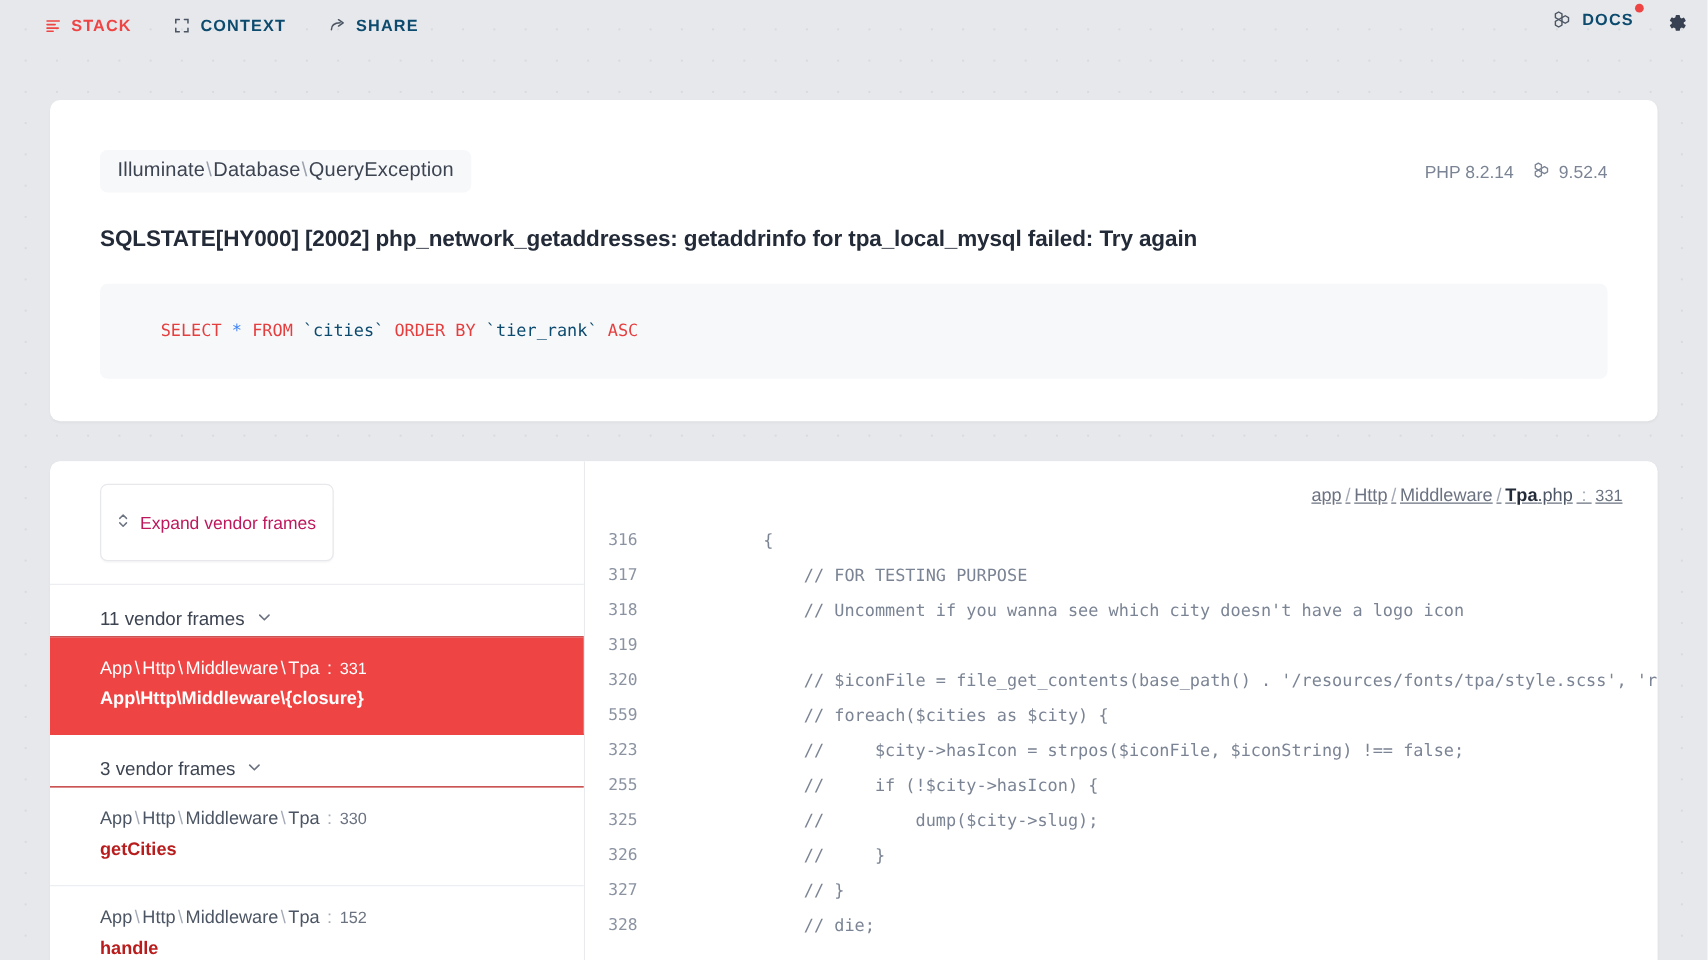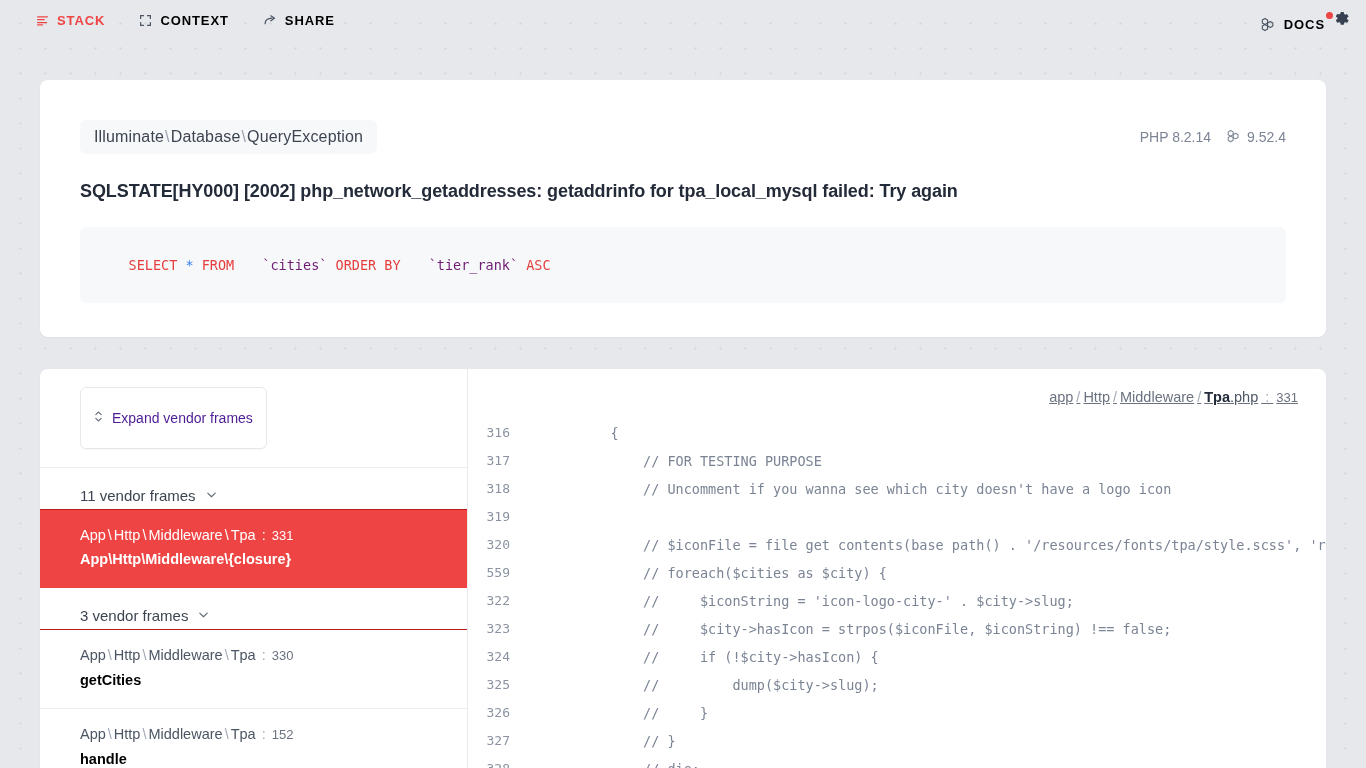--- a/index.html
+++ b/index.html
@@ -26,27 +26,27 @@
     height: 40px;
     display: flex;
     align-items: center;
     padding: 0 14px 0 36px;
     font-size: 13px;
     letter-spacing: 0.08em;
     position: relative;
     z-index: 5;
   }
   .topbar-left { display: flex; align-items: center; gap: 34px; }
-  .topbar-right { margin-left: auto; display: flex; align-items: flex-end; }
+  .topbar-right { margin-left: auto; display: flex; align-items: flex-start; gap: 18px; }
 
   .nav-item {
     display: flex;
     align-items: center;
     gap: 8px;
-    color: #000000;
+    color: #0c4a6e;
     font-weight: 600;
     font-size: 13px;
     cursor: pointer;
     text-decoration: none;
     letter-spacing: 0.07em;
   }
   .nav-item.active { color: #ef4444; }
   .nav-item svg { display: block; }
 
   .docs-wrap { position: relative; display: flex; align-items: center; gap: 8px; padding-right: 6px;}
@@ -118,21 +118,21 @@
     border-radius: 6px;
     padding: 14px 16px;
     font-family: "DejaVu Sans Mono", monospace;
     font-size: 13.5px;
     color: #3d4451;
     white-space: pre;
     overflow: hidden;
   }
   .sql-kw   { color: #e53e3e; }
   .sql-star { color: #3b82f6; }
-  .sql-id   { color: #701a75; padding-left: 20px; }
+  .sql-id   { color: #0c4a6e; }
 
   
   .stack-card {
     margin-top: 32px;
     display: flex;
     min-height: 452px;
     overflow: hidden;
   }
 
   .frames-pane {
@@ -150,21 +150,21 @@
 
   .expand-btn {
     display: inline-flex;
     align-items: center;
     gap: 9px;
     background: #ffffff;
     border: 1px solid #e6e8ec;
     border-radius: 6px;
     padding: 22px 13px;
     font-size: 14px;
-    color: #4c1d95;
+    color: #be185d;
     cursor: pointer;
     font-family: "Liberation Sans", sans-serif;
     box-shadow: 0 1px 1px rgba(16,24,40,0.03);
   }
 
   .vendor-row {
     padding: 19px 0 5px 40px;
     border-bottom: 1px solid #b91c1c;
     font-size: 15px;
     color: #3d4451;
@@ -186,21 +186,21 @@
   .frame-path {
     font-size: 14.5px;
     color: #4b5563;
     line-height: 1.5;
   }
   .frame-path .sep { color: #a3aab6; padding: 0 2px; }
   .frame-path .lineno { font-size: 13px; color: #6b7280; }
   .frame-name {
     font-size: 14.5px;
     font-weight: 700;
-    color: #000000;
+    color: #b91c1c;
     margin-top: 3px;
     line-height: 1.45;
   }
   .frame-row.active .frame-path,
   .frame-row.active .frame-path .sep,
   .frame-row.active .frame-path .lineno,
   .frame-row.active .frame-name { color: #ffffff; }
 
   
   .code-pane {
@@ -406,23 +406,22 @@
       <span>app</span><span class="sep">/</span><span>Http</span><span class="sep">/</span><span>Middleware</span><span class="sep">/</span><span class="fname">Tpa</span><span class="ext">.php</span><span class="sep"> : </span><span class="lineno">331</span>
     </div>
 
     <div class="code-body">
       <div class="code-line"><span class="code-num">316</span><span class="code-text">    {</span></div>
       <div class="code-line"><span class="code-num">317</span><span class="code-text">        // FOR TESTING PURPOSE</span></div>
       <div class="code-line"><span class="code-num">318</span><span class="code-text">        // Uncomment if you wanna see which city doesn't have a logo icon</span></div>
       <div class="code-line"><span class="code-num">319</span><span class="code-text"></span></div>
       <div class="code-line"><span class="code-num">320</span><span class="code-text">        // $iconFile = file_get_contents(base_path() . '/resources/fonts/tpa/style.scss', 'r');</span></div>
       <div class="code-line"><span class="code-num">559</span><span class="code-text">        // foreach($cities as $city) {</span></div>
-      <div class="code-line"><span class="code-num">322</span><span class="code-text">        //     $iconString = 'icon-logo-city-' . $city-&gt;slug;</span></div>
       <div class="code-line"><span class="code-num">323</span><span class="code-text">        //     $city-&gt;hasIcon = strpos($iconFile, $iconString) !== false;</span></div>
-      <div class="code-line"><span class="code-num">324</span><span class="code-text">        //     if (!$city-&gt;hasIcon) {</span></div>
+      <div class="code-line"><span class="code-num">255</span><span class="code-text">        //     if (!$city-&gt;hasIcon) {</span></div>
       <div class="code-line"><span class="code-num">325</span><span class="code-text">        //         dump($city-&gt;slug);</span></div>
       <div class="code-line"><span class="code-num">326</span><span class="code-text">        //     }</span></div>
       <div class="code-line"><span class="code-num">327</span><span class="code-text">        // }</span></div>
       <div class="code-line"><span class="code-num">328</span><span class="code-text">        // die;</span></div>
 
     </div>
   </div>
 </div>
 
 </body></html>

